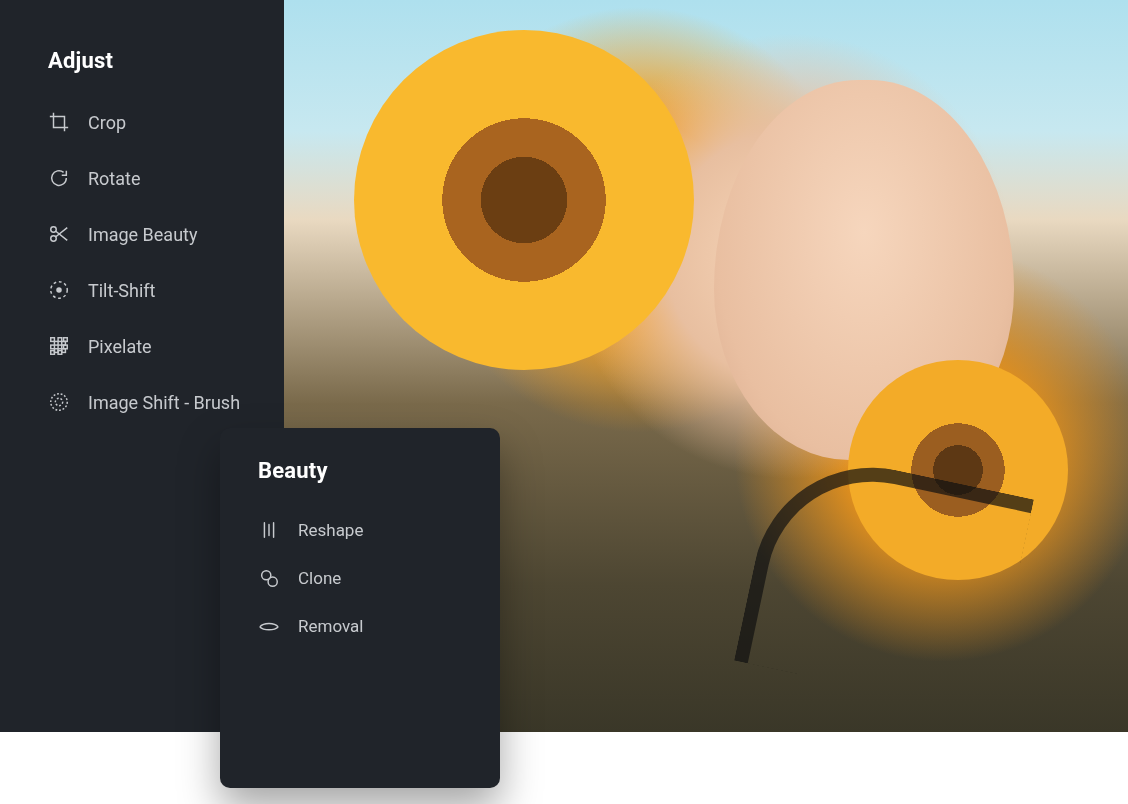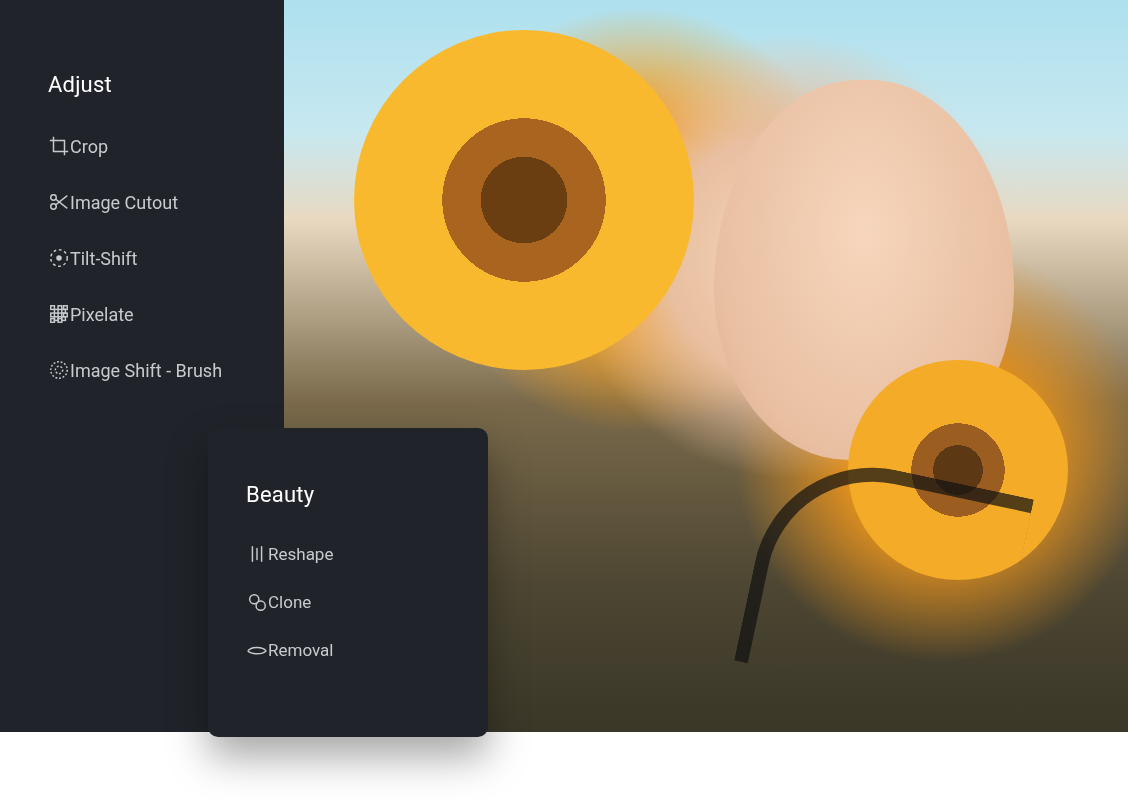--- a/index.html
+++ b/index.html
@@ -36,30 +36,30 @@
     position: absolute;
     background: #20242a;
     color: #d9dbde;
     border-radius: 0;
   }
   .panel.adjust {
     top: 0; left: 0; width: 284px; height: 732px;
     padding: 48px 44px 24px 48px;
   }
   .panel.beauty {
-    top: 428px; left: 208px; width: 280px; height: 309px;
+    top: 428px; left: 220px; width: 280px; height: 360px;
     border-radius: 10px;
     padding: 30px 36px 8px 38px;
     box-shadow: 0 20px 40px rgba(0,0,0,.35);
   }
   .panel-title {
-    font-size: 22px; font-weight: 400; color:#fff; margin-bottom: 26px; letter-spacing:.2px;margin-top:24px;
+    font-size: 22px; font-weight: 700; color:#fff; margin-bottom: 26px; letter-spacing:.2px;
   }
   .tool-item {
-    display: flex; align-items: center; 
+    display: flex; align-items: center; gap: 18px;
     padding: 12px 0; margin: 10px 0;
     color: #c7cace; font-size: 18px; cursor: pointer;
     white-space: nowrap; overflow: hidden;
   }
   .panel.beauty .tool-item { font-size:17px; margin:6px 0; padding:10px 0; }
   .ico { width:22px; height:22px; flex:0 0 22px; display:flex; align-items:center; justify-content:center; }
   .ico svg { width:22px; height:22px; stroke:#c7cace; fill:none; stroke-width:1.6; }
 </style>
 </head>
 <body>
@@ -79,31 +79,39 @@
 
     <div class="tool-item">
       <span class="ico">
         <svg viewBox="0 0 24 24">
             <path d="M6 2v16h16M2 6h16v16"></path>
           </svg>
       </span>
       <span>Crop</span>
     </div>
 
+    <div class="tool-item">
+      <span class="ico">
+        <svg viewBox="0 0 24 24">
+            <path d="M20 12a8 8 0 1 1-3-6.2M20 4v5h-5"></path>
+          </svg>
+      </span>
+      <span>Rotate</span>
+    </div>
 
 
     <div class="tool-item">
       <span class="ico">
         <svg viewBox="0 0 24 24">
             <circle cx="6" cy="7" r="3"></circle>
             <circle cx="6" cy="17" r="3"></circle>
             <path d="M8.5 9 21 19M8.5 15 21 5"></path>
           </svg>
       </span>
-      <span>Image Cutout</span>
+      <span>Image Beauty</span>
     </div>
 
 
     <div class="tool-item">
       <span class="ico">
         <svg viewBox="0 0 24 24">
             <circle cx="12" cy="12" r="9" stroke-dasharray="3 3"></circle>
             <circle cx="12" cy="12" r="3" fill="#c7cace" stroke="none"></circle>
           </svg>
       </span>

